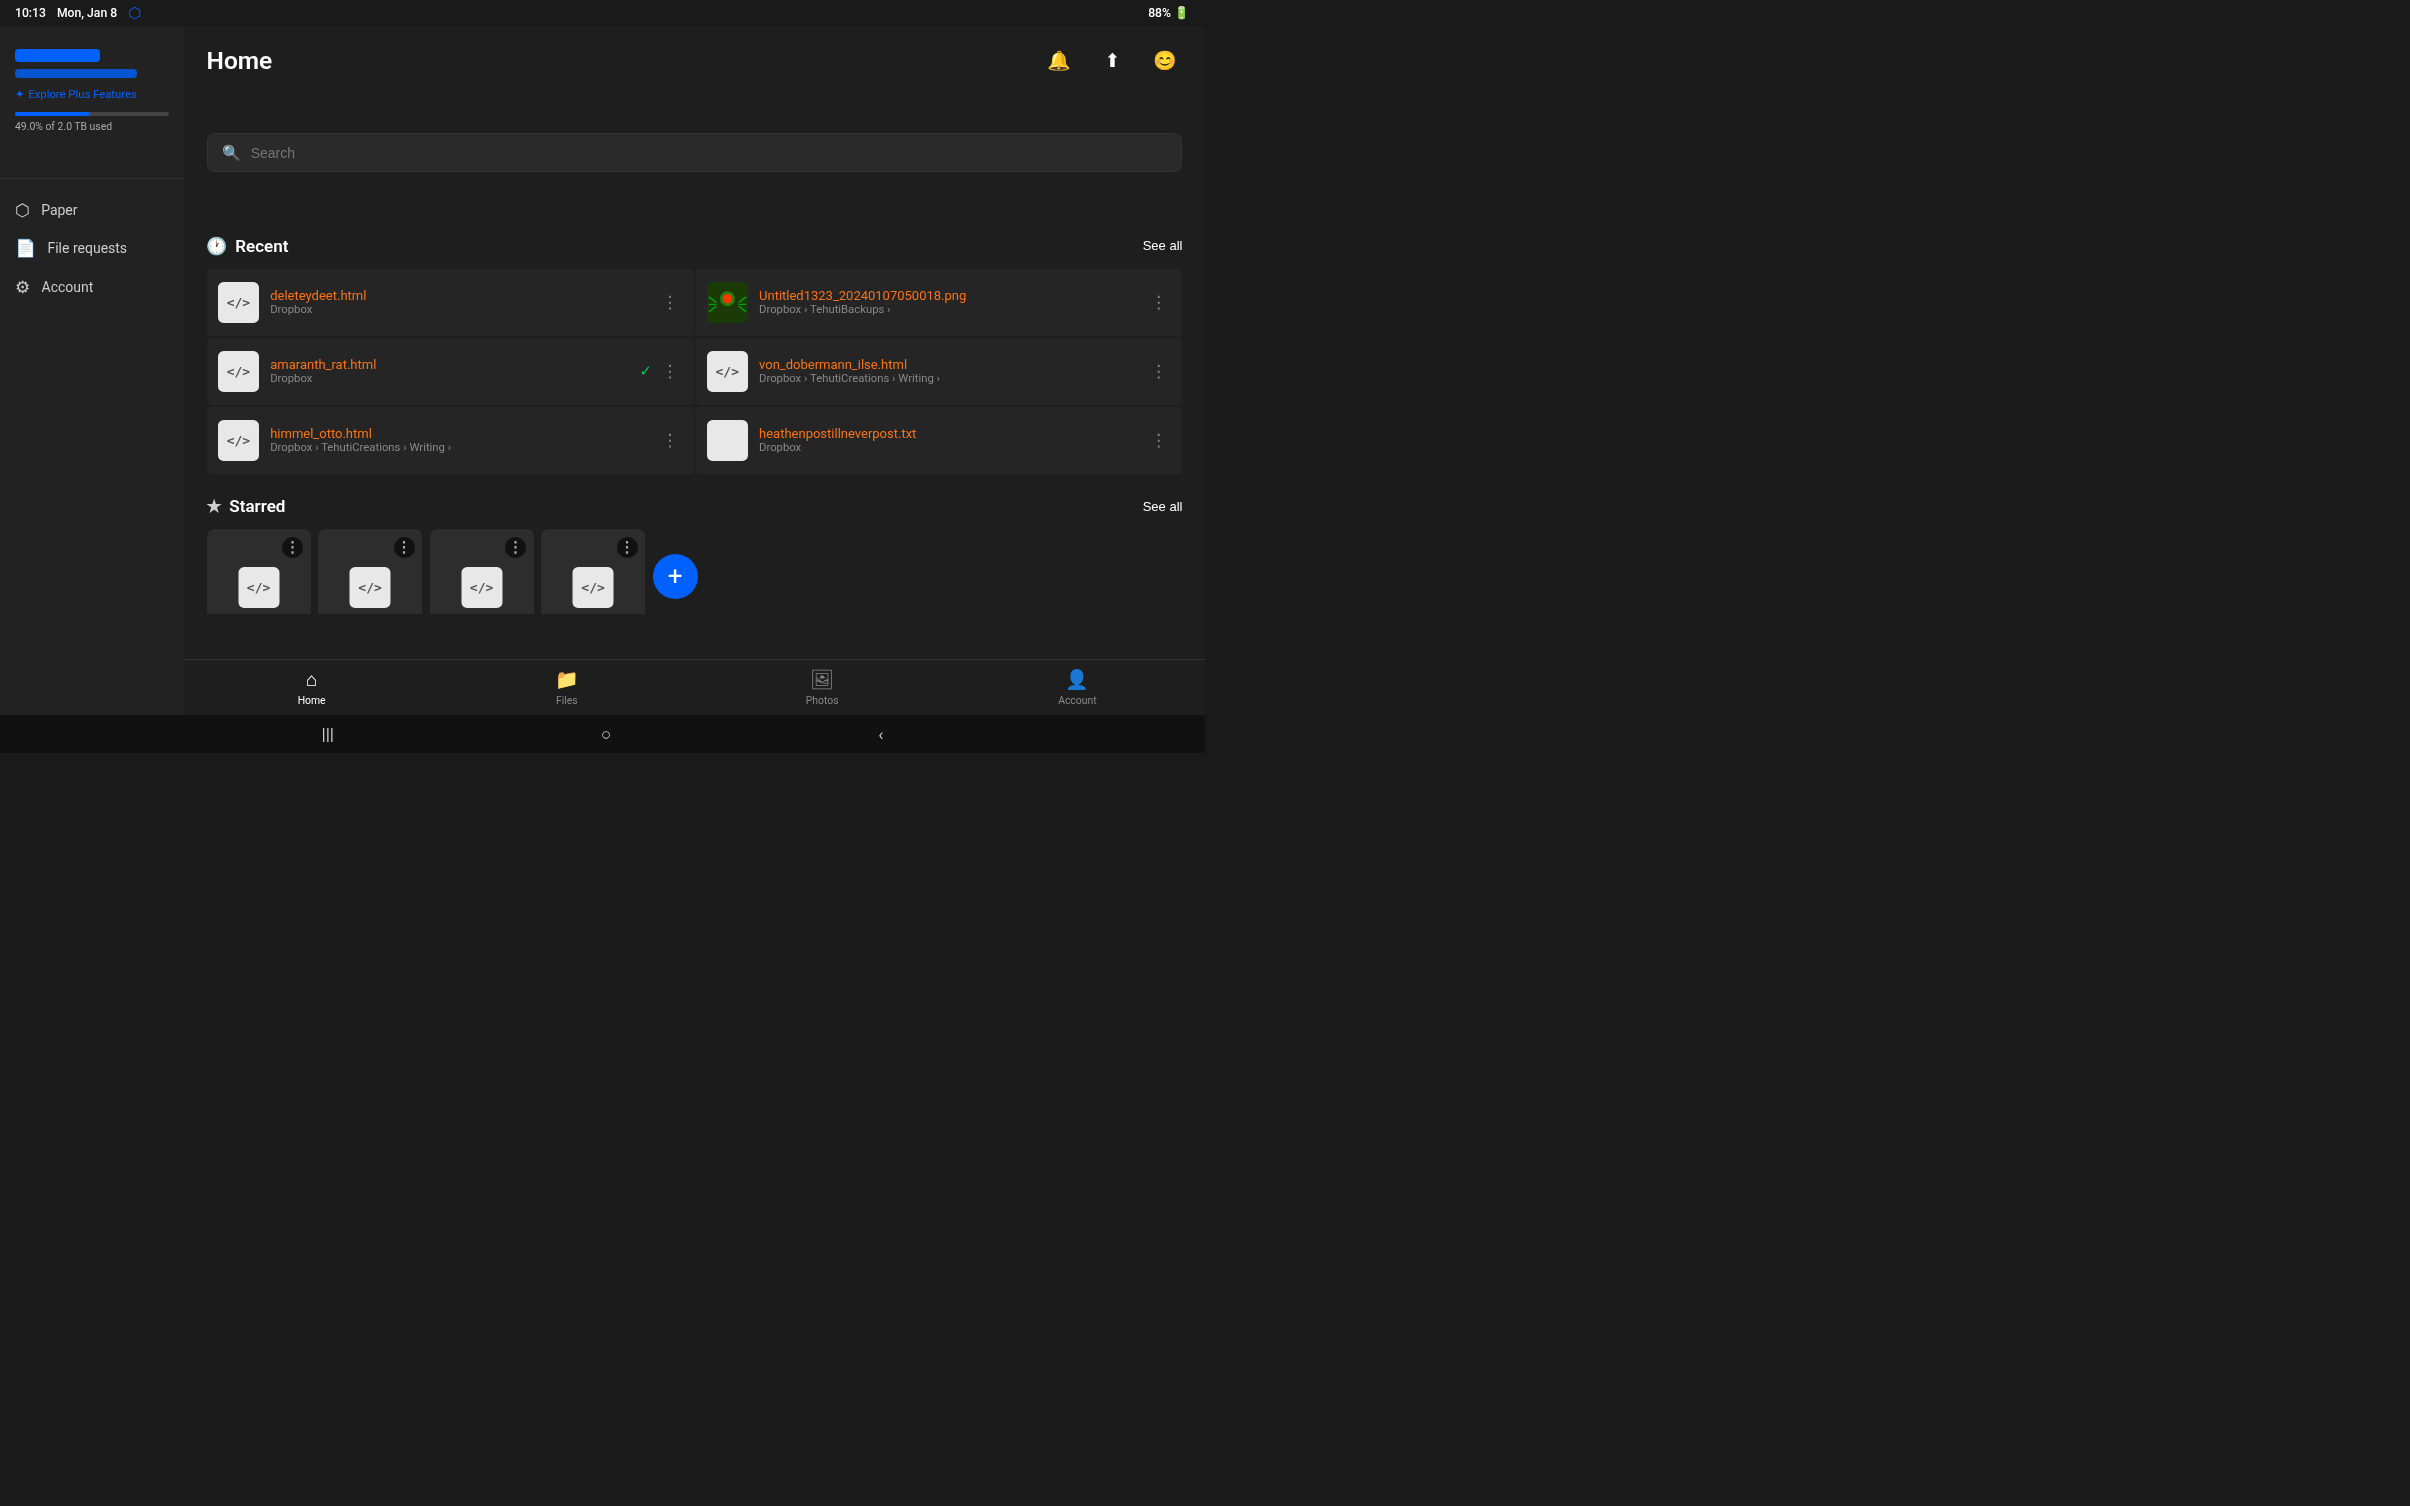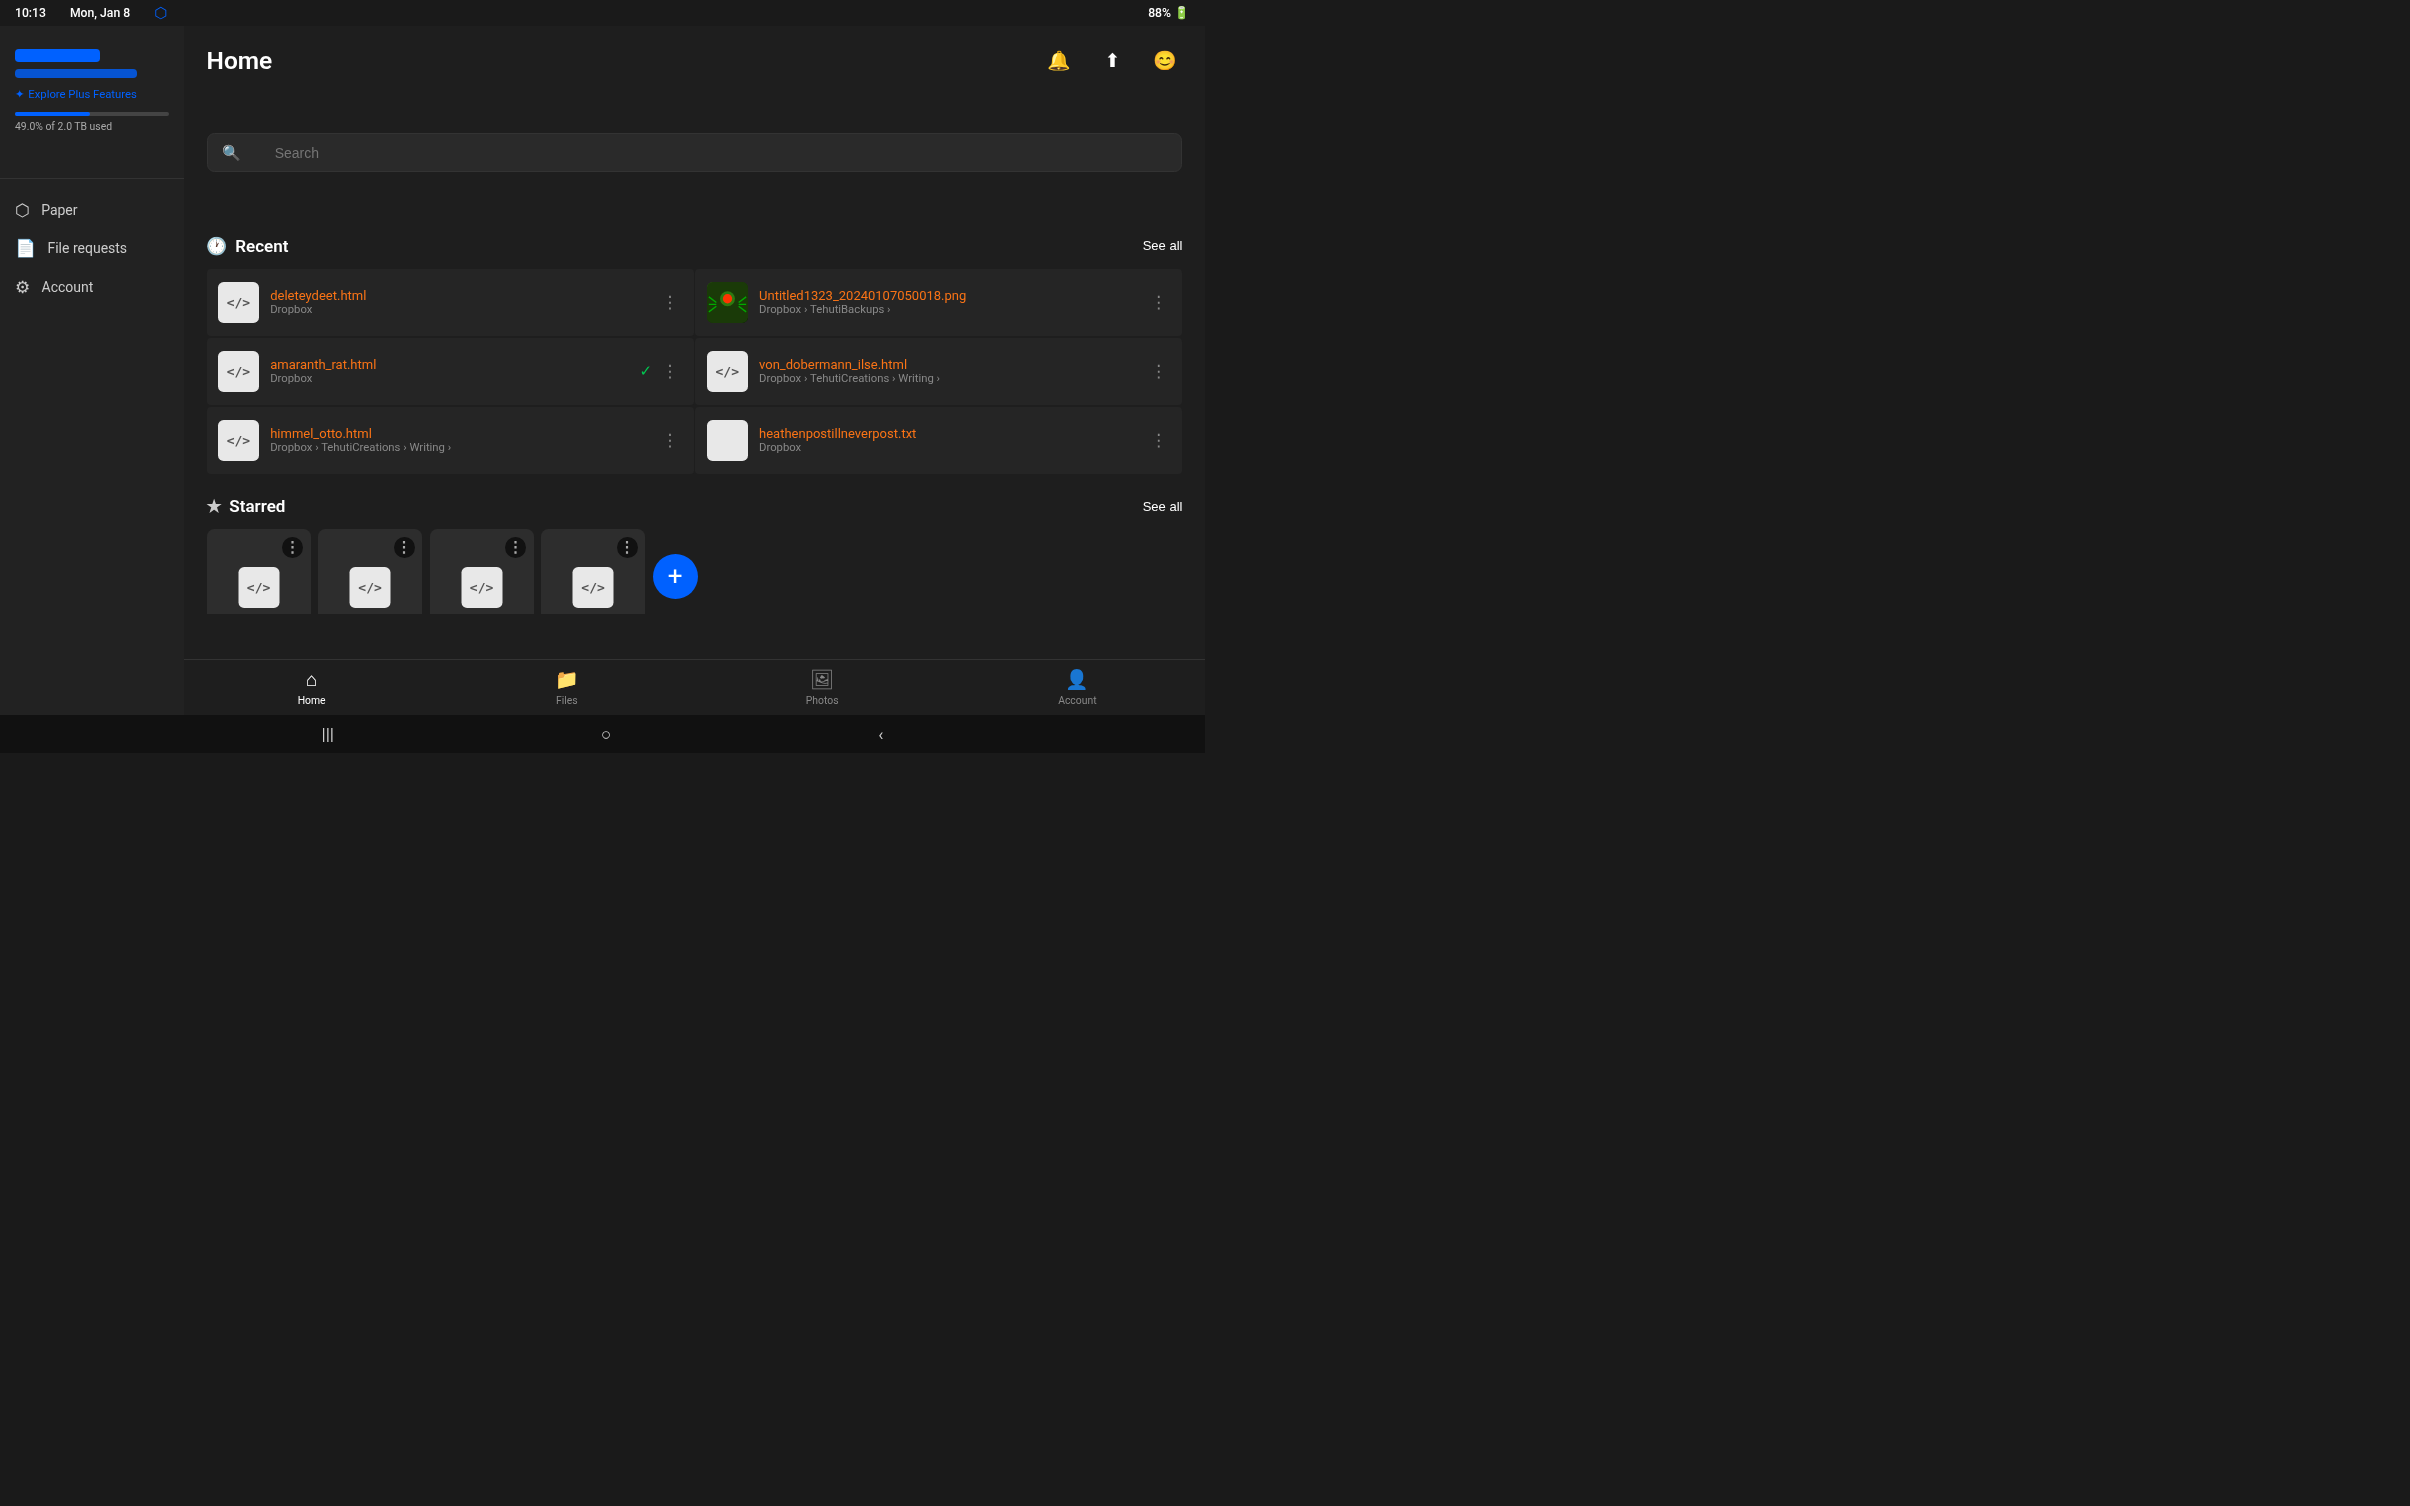--- a/index.html
+++ b/index.html
@@ -18,21 +18,21 @@
     .status-bar {
       background: #1a1a1a;
       display: flex;
       justify-content: space-between;
       align-items: center;
       padding: 3.8px 15px;
       height: 26px;
       font-size: 12.2px;
       font-weight: 500;
     }
-    .status-left { display: flex; align-items: center; gap: 24px; }
+    .status-left { display: flex; align-items: center; gap: 11px; }
     .status-right { display: flex; align-items: center; gap: 3.8px; }
     .dropbox-icon { color: #0061ff; font-size: 15px; }
 
     
     .main-layout {
       display: flex;
       flex: 1;
       overflow: hidden;
     }
 
@@ -159,21 +159,20 @@
       border: 0.9px solid #333;
     }
     .search-icon { color: #888; font-size: 15px; }
     .search-input {
       background: transparent;
       border: none;
       outline: none;
       color: #7dd3fc;
       font-size: 14px;
       flex: 1;
-      margin-left: 24px;
     }
 
     
     .scrollable-content {
       flex: 1;
       overflow-y: auto;
       overflow-x: hidden;
       padding: 0 22.6px;
     }
 

